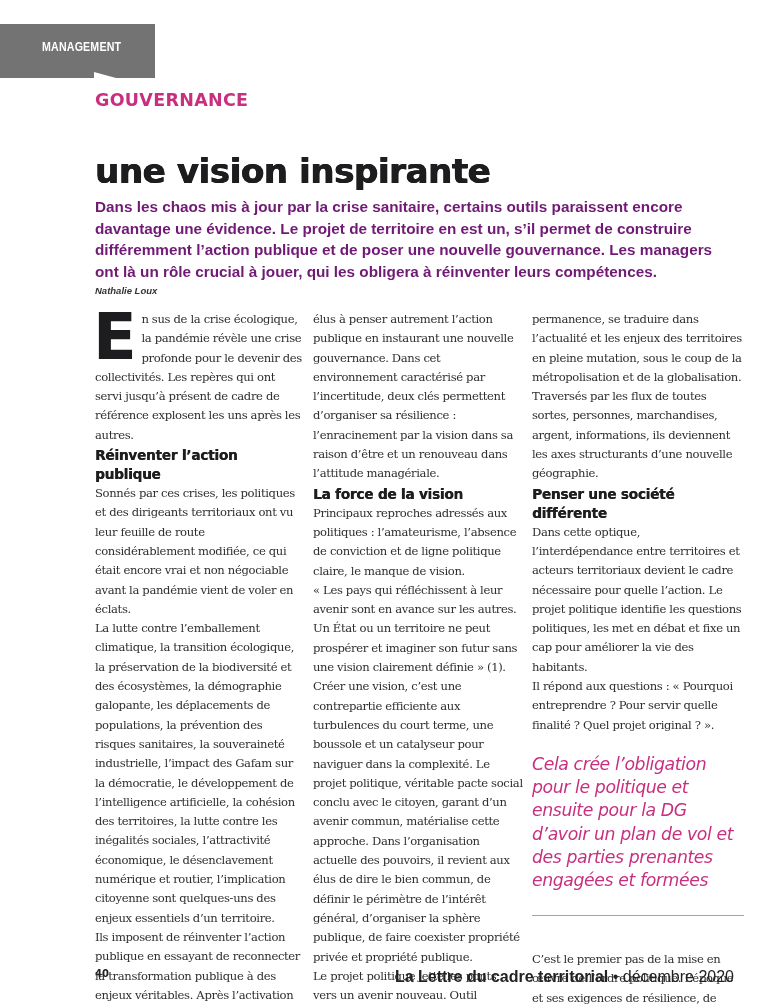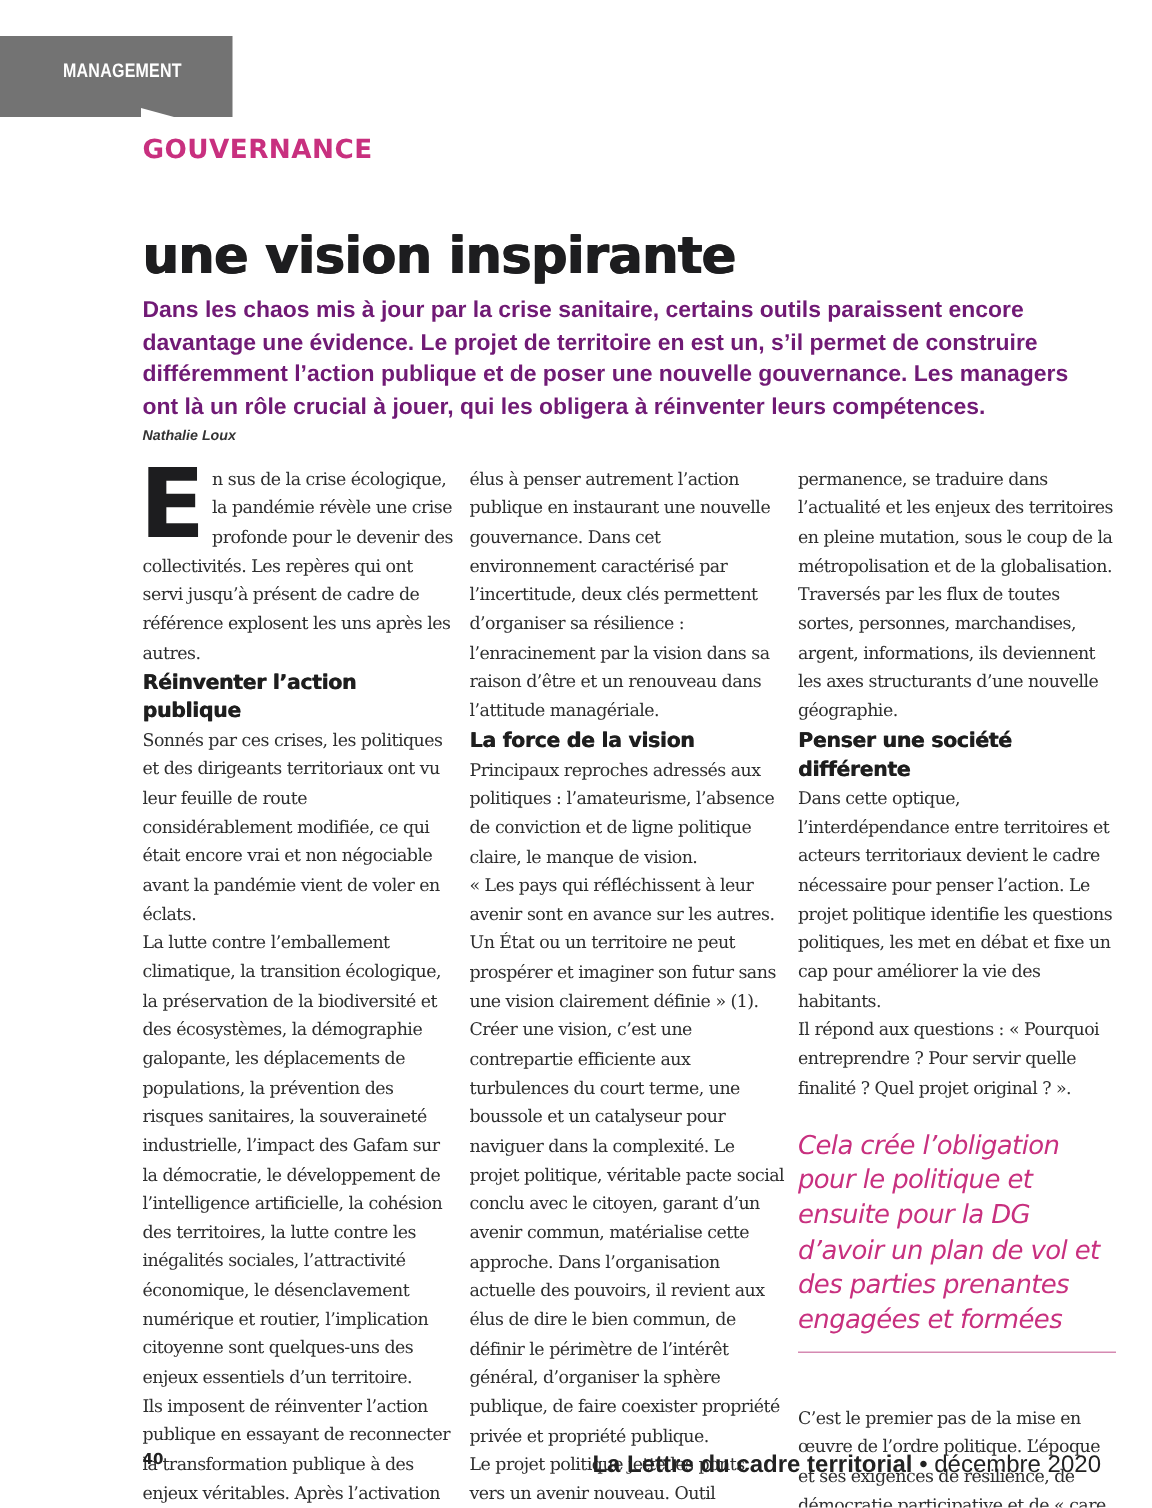--- a/index.html
+++ b/index.html
@@ -60,21 +60,21 @@
     font-family: "DejaVu Sans", sans-serif; font-weight: 900;
     font-size: 13.6px; color: #1e1e1e; margin-top: 1px; line-height: 19px;
     letter-spacing: -0.2px; text-shadow: 0.4px 0 0 #1e1e1e;
   }
   .dropcap {
     float: left; font-family: "DejaVu Sans", sans-serif; font-weight: 900;
     font-size: 64px; line-height: 52px; height: 56px; color: #1d1d1f;
     margin: 1px 5px 0 -2px; padding: 0;
   }
   .pullquote {
-    margin-top: 18px; padding-bottom: 9px;
+    margin-top: 18px; padding-bottom: 23px;
     font-family: "DejaVu Sans", sans-serif; font-style: italic;
     font-size: 17.3px; line-height: 23.2px; color: #c8307f;
     border-bottom: 1.5px solid #d58ab2; letter-spacing: -0.4px; width: 212px;
   }
   .after-quote { margin-top: 34px !important; }
   .folio {
     position: absolute; left: 95px; top: 968px;
     font-family: "DejaVu Sans", sans-serif; font-weight: bold; font-size: 10px; color: #222;
   }
   .footer-pub {
@@ -116,21 +116,21 @@
   <p class="sub">La force de la vision</p>
   <p>Principaux reproches adressés aux politiques : l’amateurisme, l’absence de conviction et de ligne politique claire, le manque de vision.</p>
   <p>« Les pays qui réfléchissent à leur avenir sont en avance sur les autres. Un État ou un territoire ne peut prospérer et imaginer son futur sans une vision clairement définie » (1).</p>
   <p>Créer une vision, c’est une contrepartie efficiente aux turbulences du court terme, une boussole et un catalyseur pour naviguer dans la complexité. Le projet politique, véritable pacte social conclu avec le citoyen, garant d’un avenir commun, matérialise cette approche. Dans l’organisation actuelle des pouvoirs, il revient aux élus de dire le bien commun, de définir le périmètre de l’intérêt général, d’organiser la sphère publique, de faire coexister propriété privée et propriété publique.</p>
   <p>Le projet politique jette les ponts vers un avenir nouveau. Outil stratégique et prospectif à la fois, il donne une perspective longue aux habitants et doit être juste dans sa</p>
 </div>
 
 <div class="col col3">
   <p>permanence, se traduire dans l’actualité et les enjeux des territoires en pleine mutation, sous le coup de la métropolisation et de la globalisation. Traversés par les flux de toutes sortes, personnes, marchandises, argent, informations, ils deviennent les axes structurants d’une nouvelle géographie.</p>
   <p class="sub">Penser une société différente</p>
-  <p>Dans cette optique, l’interdépendance entre territoires et acteurs territoriaux devient le cadre nécessaire pour penser l’action. Le projet politique identifie les questions politiques, les met en débat et fixe un cap pour améliorer la vie des habitants.</p>
+  <p>Dans cette optique, l’interdépendance entre territoires et acteurs territoriaux devient le cadre nécessaire pour quelle l’action. Le projet politique identifie les questions politiques, les met en débat et fixe un cap pour améliorer la vie des habitants.</p>
   <p>Il répond aux questions : « Pourquoi entreprendre ? Pour servir quelle finalité ? Quel projet original ? ».</p>
   <div class="pullquote">Cela crée l’obligation pour le politique et ensuite pour la DG d’avoir un plan de vol et des parties prenantes engagées et formées</div>
   <p class="after-quote">C’est le premier pas de la mise en œuvre de l’ordre politique. L’époque et ses exigences de résilience, de démocratie participative et de « care » imposent certainement de penser et d’imaginer une société différente. Ce nouveau paradigme d’analyse et d’action fondé notam-</p>
 </div>
 
 <div class="folio">40</div>
 <div class="footer-pub">
   <b>La Lettre du cadre territorial</b><span> • </span><span>décembre 2020</span>
 </div>
 

